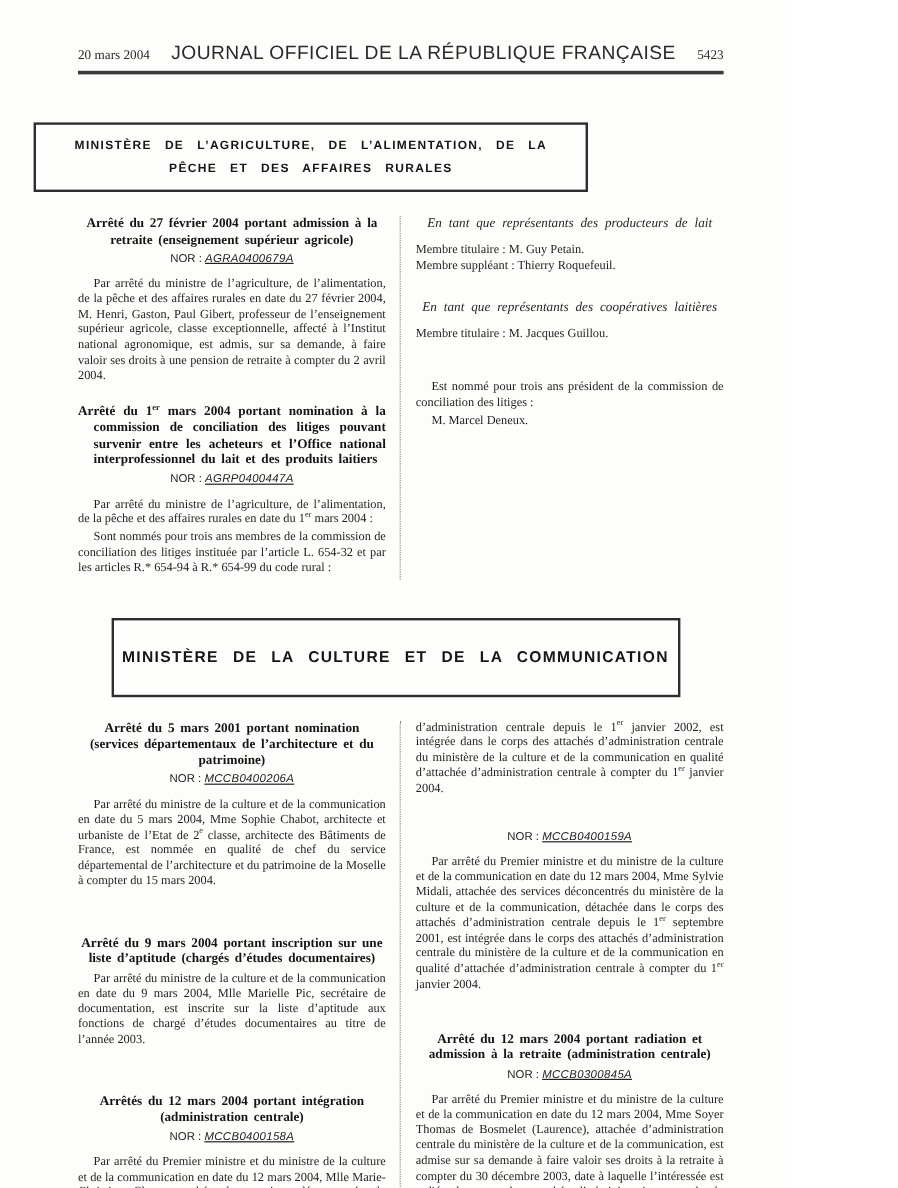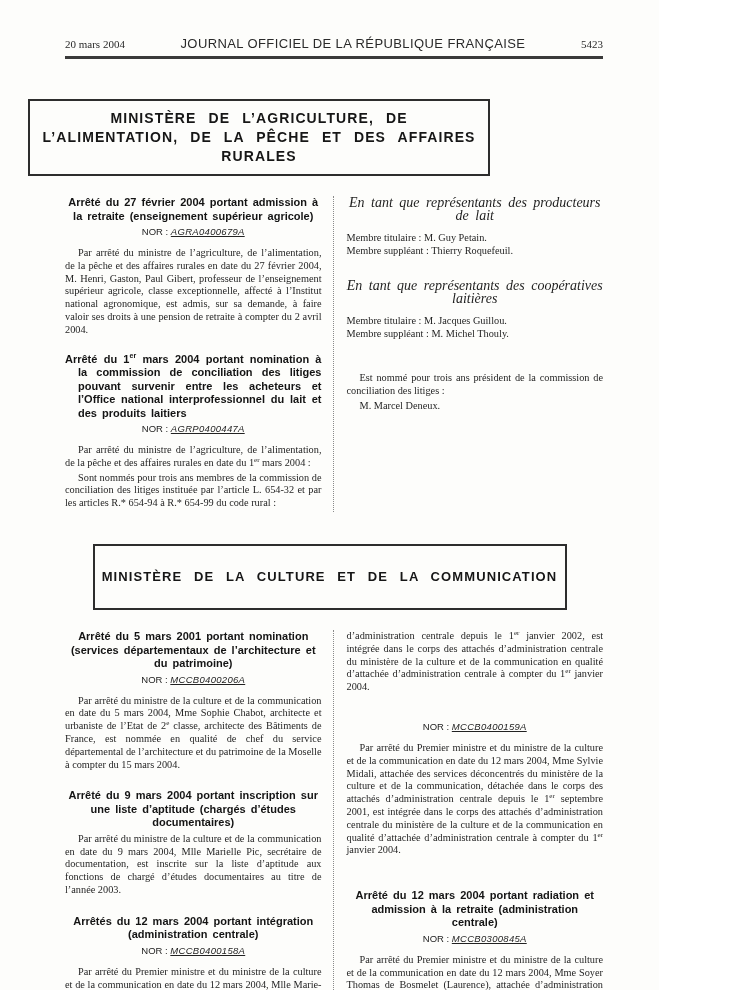--- a/index.html
+++ b/index.html
@@ -14,54 +14,54 @@
   }
   
   .header{
     display:flex;justify-content:space-between;align-items:baseline;
     margin:36px 56px 0 65px;
     font-size:11px;
     color:#2a2a2a;
   }
   .header .masthead{
     font-family:"Liberation Sans", sans-serif;
-    font-size:13px;letter-spacing:.4px;
+    font-size:16px;letter-spacing:.4px;
   }
   .header-rule{
     margin:5px 56px 0 65px;
     border-bottom:3px solid #3a3a3a;
   }
   
   .ministry-box{
     margin:40px auto 0 auto;
     border:2px solid #2d2d2d;
     text-align:center;
     font-family:"Liberation Sans", sans-serif;
     font-weight:bold;
     color:#161616;
     letter-spacing:1.1px;
     word-spacing:7px;
   }
-  .ministry-box.agri{width:438px;font-size:14px;line-height:19px;padding:8px 10px;margin-left:28px;}
+  .ministry-box.agri{width:438px;font-size:10px;line-height:19px;padding:8px 10px;margin-left:28px;}
   .ministry-box.cult{width:458px;font-size:13px;line-height:16px;padding:23px 6px;margin-top:32px;}
   
   .section{
     display:flex;
     margin:20px 56px 0 65px;
   }
   .col{flex:1 1 0;min-width:0;}
   .col-left{padding-right:11px;}
   .col-right{padding-left:13px;}
   .divider{
     width:0;
     border-left:1px dotted #8a8a8a;
   }
   
   .art-title{
-    font-family:Liberation Sans, sans-serif;
+    font-family:Liberation Serif, serif;
     font-weight:bold;
     font-size:11px;line-height:13.5px;
     word-spacing:2px;
     color:#141414;
     text-align:center;
     margin:0 0 3px 0;
   }
   .art-title.hang{
     text-align:justify;
     padding-left:13px;text-indent:-13px;
@@ -76,35 +76,35 @@
   .nor .nor-code{font-style:italic;letter-spacing:.3px;text-decoration:underline;}
   .para{
     font-size:10.3px;line-height:12.8px;
     text-align:justify;
     text-indent:13px;
     margin:0 0 2px 0;
   }
   .para.noindent{text-indent:0;}
   .grp-head{
     font-style:italic;
-    font-size:14px;line-height:13px;
+    font-size:11px;line-height:13px;
     text-align:center;
     word-spacing:3px;
     margin:0 0 9px 0;
   }
   .member-line{
     font-size:10.3px;line-height:13px;
     margin:0;
   }
   .spacer-s{height:10px;}
   .spacer-m{height:22px;}
   .spacer-l{height:30px;}
   .mt14{margin-top:0;}
   .mt16{margin-top:16px;}
-  .mt22{margin-top:18px;}
+  .mt22{margin-top:38px;}
   sup{font-size:7px;line-height:0;vertical-align:super;}
 </style>
 </head>
 <body>
 
 <div class="page">
 
   <div class="header">
     <span>20 mars 2004</span>
     <span class="masthead">JOURNAL OFFICIEL DE LA RÉPUBLIQUE FRANÇAISE</span>
@@ -136,21 +136,20 @@
 
       <div>
         <p class="grp-head">En tant que représentants des producteurs de lait</p>
         <p class="member-line">Membre titulaire : M. Guy Petain.</p>
         <p class="member-line">Membre suppléant : Thierry Roquefeuil.</p>
       </div>
       <div class="spacer-m"></div>
       <div>
         <p class="grp-head">En tant que représentants des coopératives laitières</p>
         <p class="member-line">Membre titulaire : M. Jacques Guillou.</p>
-        <p class="member-line">Membre suppléant : M. Michel Thouly.</p>
       </div>
       <div class="spacer-m"></div>
       <div class="spacer-s"></div>
       <p class="para">Est nommé pour trois ans président de la commission de conciliation des litiges :</p>
       <p class="para mt14">M. Marcel Deneux.</p>
 
     </div>
   </div>
 
   <div class="ministry-box cult">MINISTÈRE DE LA CULTURE ET DE LA COMMUNICATION</div>

